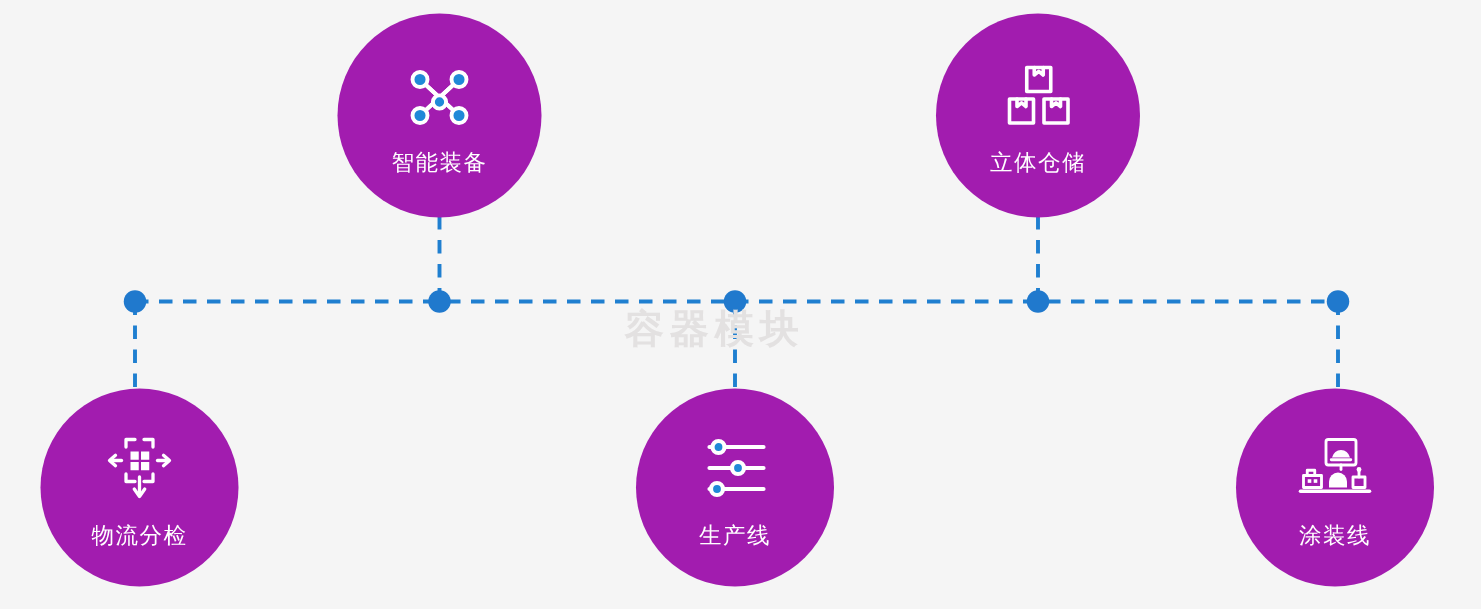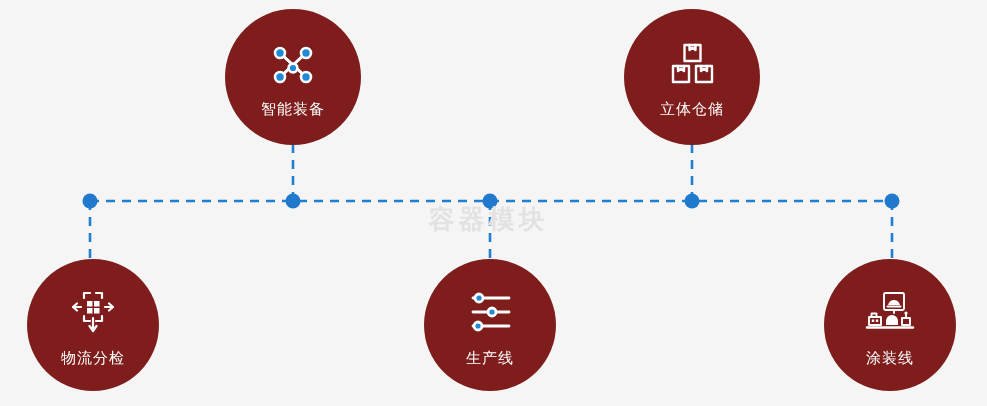--- a/index.html
+++ b/index.html
@@ -37,28 +37,27 @@
     left: 0;
     top: 202px;
     width: 953px;
     text-align: center;
     font-size: 26px;
     letter-spacing: 4px;
     color: #e3e1e1;
     font-weight: 700;
     user-select: none;
     white-space: nowrap;
-    padding-left: 12px;
   }
 
   
   .node {
     position: absolute;
     border-radius: 50%;
-    background: #7f1d1d;
+    background: #a21caf;
     display: flex;
     flex-direction: column;
     align-items: center;
     justify-content: center;
     box-sizing: border-box;
   }
   .node .icon-wrap {
     width: 56px;
     height: 52px;
     display: flex;

